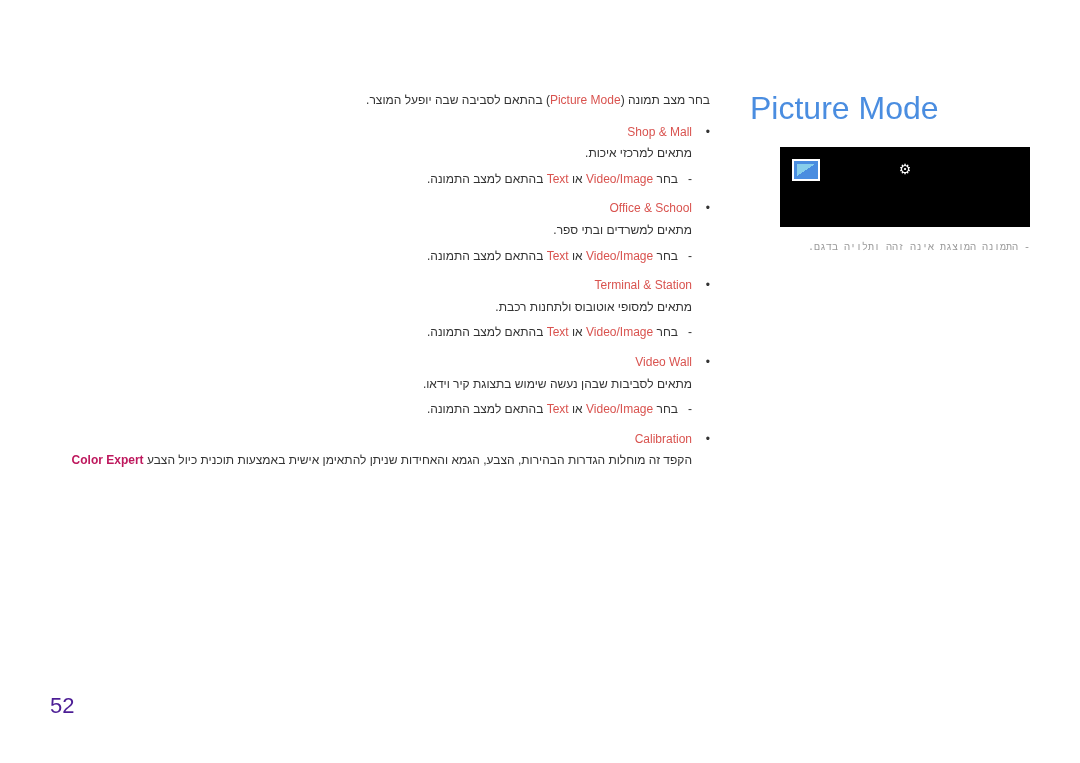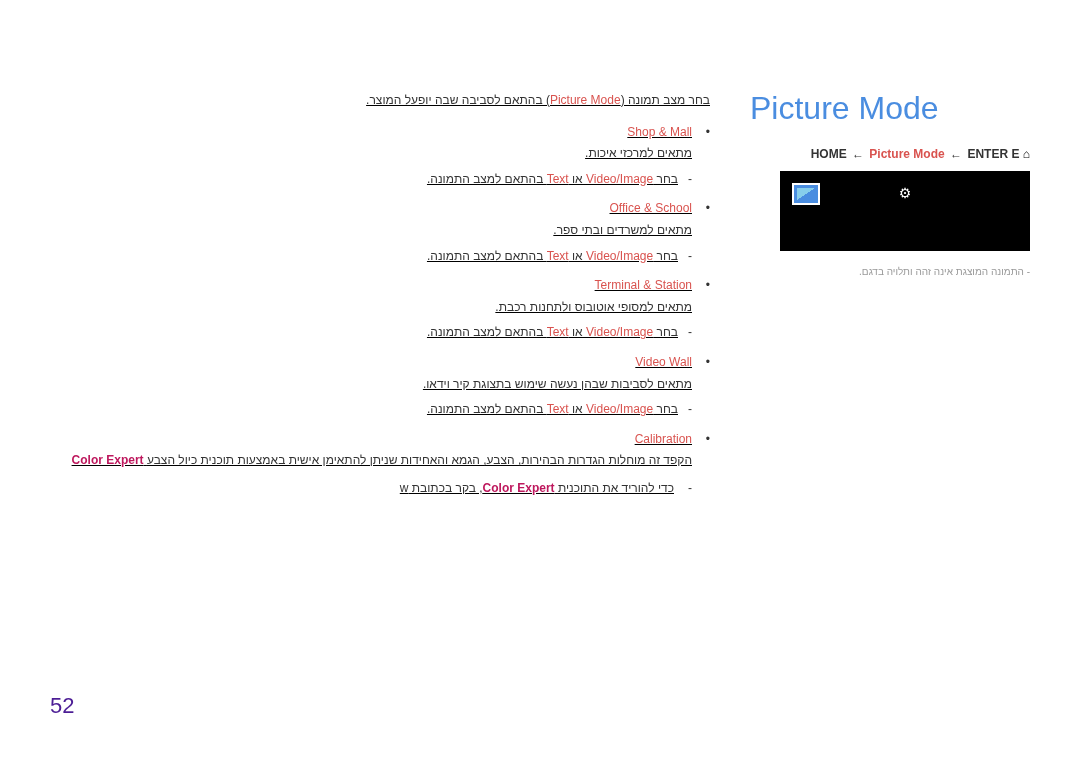--- a/index.html
+++ b/index.html
@@ -21,21 +21,20 @@
       flex-direction: row;
       gap: 40px;
     }
     .sidebar {
       width: 280px;
       flex-shrink: 0;
     }
     .main {
       flex: 1;
       direction: rtl;
-      text-decoration: underline;
     }
     .title {
       color: #4a8de0;
       font-size: 32px;
       font-weight: normal;
       text-align: left;
       direction: ltr;
       margin-bottom: 20px;
     }
     .breadcrumb {
@@ -94,20 +93,21 @@
       top: 14px;
       transform: translateX(-50%);
       color: #fff;
       font-size: 14px;
     }
     .note {
       font-size: 10px;
       color: #999;
       direction: rtl;
       text-align: right;
+      font-family: Liberation Mono, monospace;
     }
     .main-text {
       font-size: 12px;
       line-height: 1.8;
       direction: rtl;
       text-align: right;
       color: #333;
     }
     .red-text {
       color: #d9534f;
@@ -167,28 +167,20 @@
       right: 0;
     }
   </style>
 </head>
 <body>
 
 <div class="page">
 
   <div class="sidebar">
     <h1 class="title">Picture Mode</h1>
-    <div class="breadcrumb">
-      <span class="home-icon">⌂</span>
-      <span class="home-text">HOME</span>
-      <span class="arrow">←</span>
-      <span class="picture-mode">Picture Mode</span>
-      <span class="arrow">←</span>
-      <span class="enter">ENTER E</span>
-    </div>
     <div class="screen-preview">
       <div class="screen-icon-left"></div>
       <div class="screen-icon-center">⚙</div>
     </div>
     <div class="note">
       <span>-</span>
       <span>התמונה המוצגת אינה זהה ותלויה בדגם.</span>
     </div>
   </div>
 
@@ -226,22 +218,19 @@
           <ul class="sub-list">
               <li><span>בחר </span><span class="red-text">Video/Image</span><span> או </span><span class="red-text">Text</span><span> בהתאם למצב התמונה.</span></li>
             </ul>
         </li>
         <li>
           <span class="section-title">Calibration</span>
           <div>
             <span>הקפד זה מוחלות הגדרות הבהירות, הצבע, הגמא והאחידות שניתן להתאימן אישית באמצעות תוכנית כיול הצבע</span>
             <span class="bold-text">Color Expert</span>
           </div>
-          <div class="download-line">
-            <span>כדי להוריד את התוכנית </span><span class="bold-text">Color Expert</span><span>, בקר בכתובת  </span><span>w</span>
-          </div>
         </li>
       </ul>
     </div>
   </div>
 </div>
 
 <div class="page-number">52</div>
 
 </body></html>

